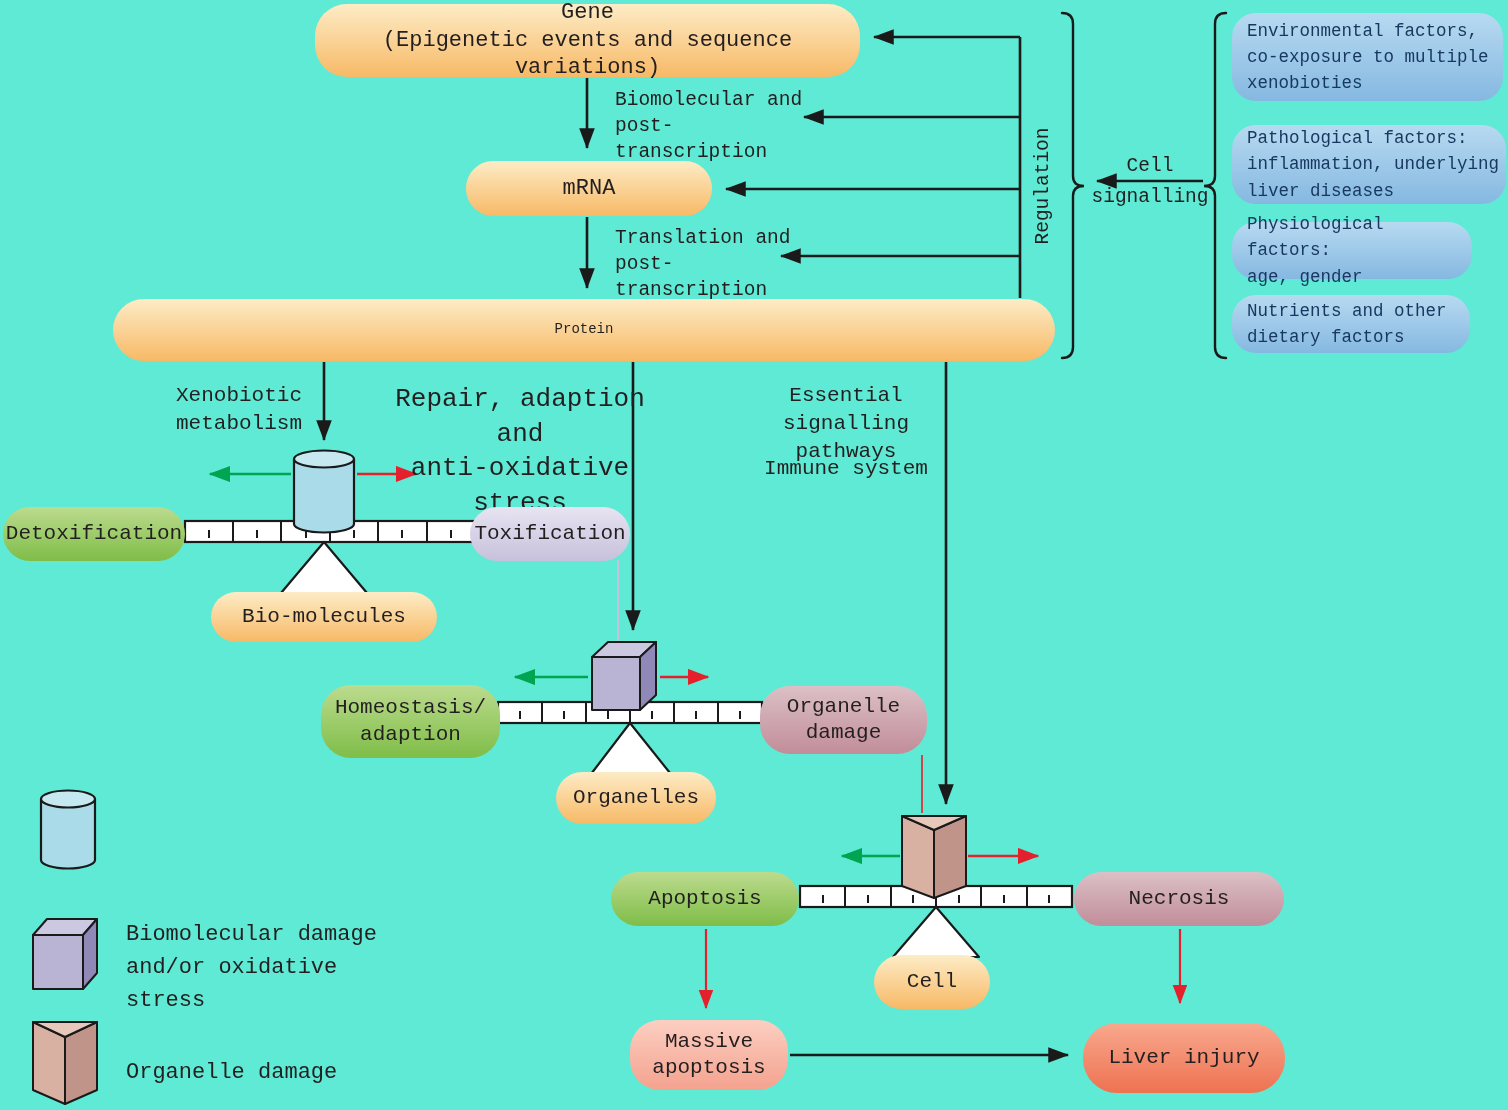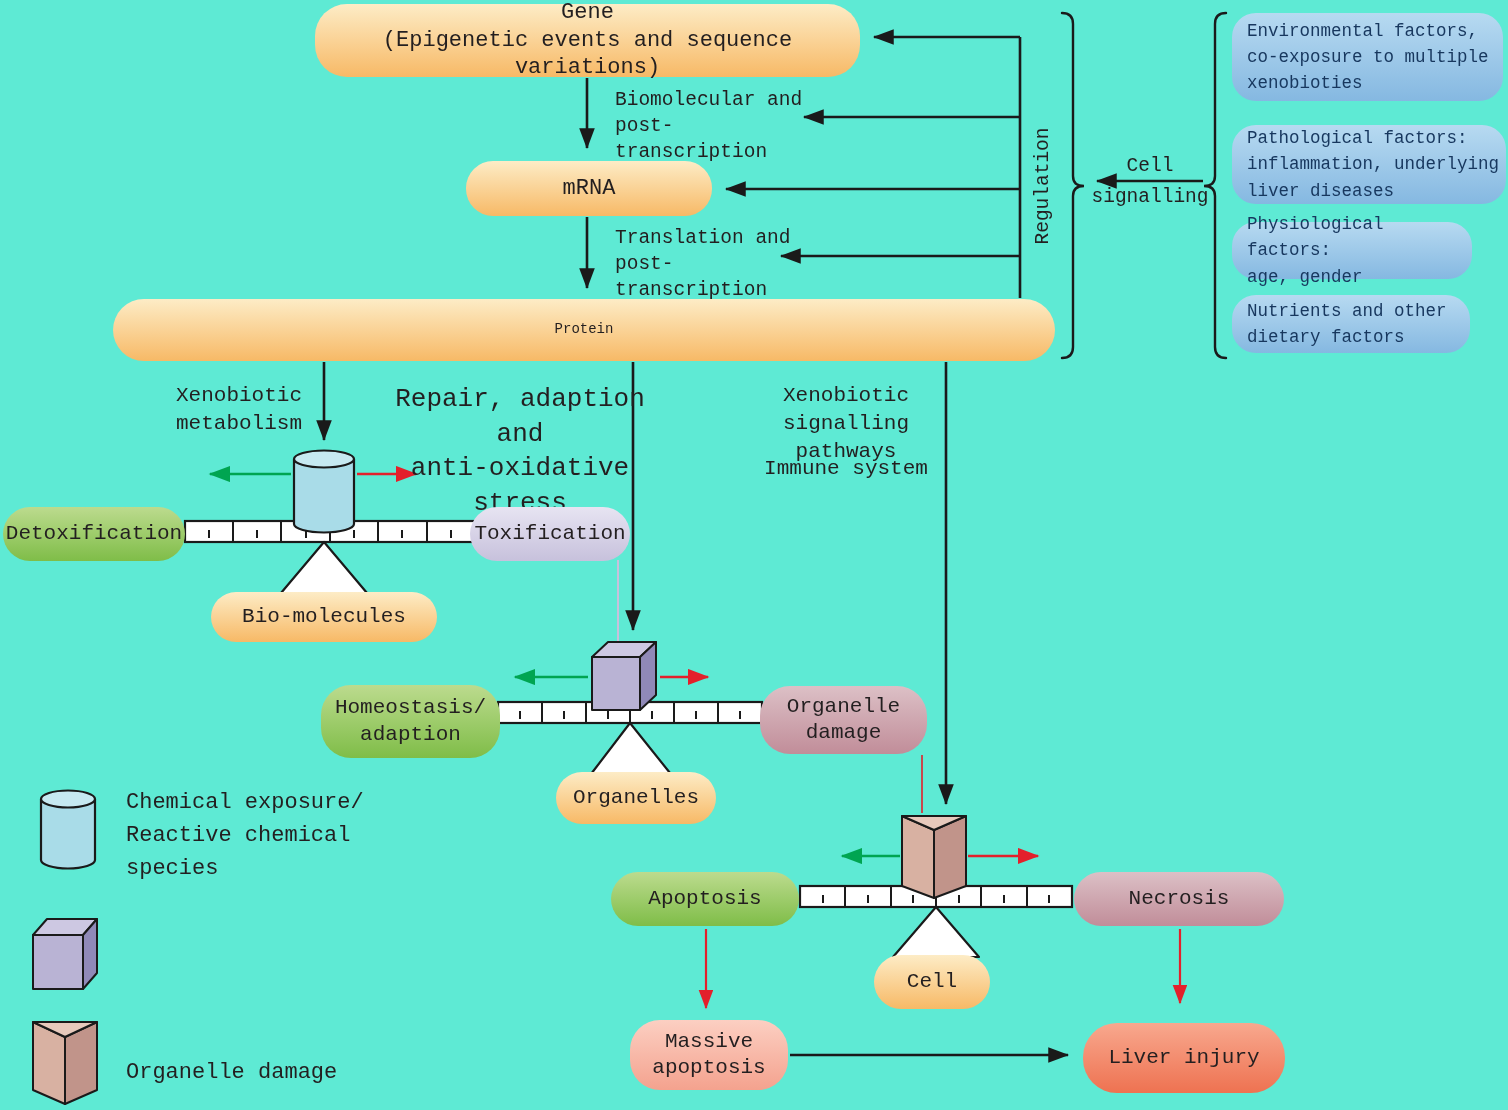--- a/index.html
+++ b/index.html
@@ -201,21 +201,21 @@
 liver diseases</div>
   <div class="node blue" style="left:1232px;top:222px;width:240px;height:57px;border-radius:24px;font-size:17.5px;line-height:1.5;">Physiological factors:
 age, gender</div>
   <div class="node blue" style="left:1232px;top:295px;width:238px;height:58px;border-radius:24px;font-size:17.5px;line-height:1.5;">Nutrients and other
 dietary factors</div>
 
   <div class="lbl left" style="left:176px;top:382px;width:150px;height:58px;font-size:21px;">Xenobiotic
 metabolism</div>
   <div class="lbl" style="left:395px;top:382px;width:250px;height:58px;font-size:26px;">Repair, adaption and
 anti-oxidative stress</div>
-  <div class="lbl" style="left:726px;top:382px;width:240px;height:58px;font-size:21px;">Xenobiotic signalling
+  <div class="lbl" style="left:726px;top:382px;width:240px;height:58px;font-size:21px;">Essential signalling
 pathways</div>
   <div class="lbl" style="left:726px;top:455px;width:240px;height:28px;font-size:21px;">Immune system</div>
 
   <div class="node green" style="left:3px;top:507px;width:182px;height:54px;border-radius:27px;font-size:21px;">Detoxification</div>
   <div class="node lavender" style="left:470px;top:507px;width:160px;height:54px;border-radius:27px;font-size:21px;">Toxification</div>
   <div class="node orange" style="left:211px;top:592px;width:226px;height:50px;border-radius:25px;font-size:21px;">Bio-molecules</div>
 
   <div class="node green" style="left:321px;top:685px;width:179px;height:73px;border-radius:30px;font-size:21px;">Homeostasis/
 adaption</div>
   <div class="node mauve" style="left:760px;top:686px;width:167px;height:68px;border-radius:30px;font-size:21px;">Organelle
@@ -223,18 +223,18 @@
   <div class="node orange" style="left:556px;top:772px;width:160px;height:52px;border-radius:26px;font-size:21px;">Organelles</div>
 
   <div class="node green" style="left:611px;top:872px;width:188px;height:54px;border-radius:27px;font-size:21px;">Apoptosis</div>
   <div class="node mauve" style="left:1074px;top:872px;width:210px;height:54px;border-radius:27px;font-size:21px;">Necrosis</div>
   <div class="node orange" style="left:874px;top:955px;width:116px;height:54px;border-radius:27px;font-size:21px;">Cell</div>
 
   <div class="node redbox" style="left:1083px;top:1023px;width:202px;height:70px;border-radius:34px;font-size:21px;">Liver injury</div>
   <div class="node salmon" style="left:630px;top:1020px;width:158px;height:70px;border-radius:30px;font-size:21px;">Massive
 apoptosis</div>
 
-  <div class="lbl left" style="left:126px;top:786px;width:280px;height:102px;font-size:22px;line-height:1.5;">Chemical exposure/
-Reactive chemical
-species</div>
+  <div class="lbl left" style="left:126px;top:918px;width:300px;height:102px;font-size:22px;line-height:1.5;">Biomolecular damage
+and/or oxidative
+stress</div>
   <div class="lbl left" style="left:126px;top:1058px;width:300px;height:34px;font-size:22px;">Organelle damage</div>
 
 </div>
 
 </body></html>

